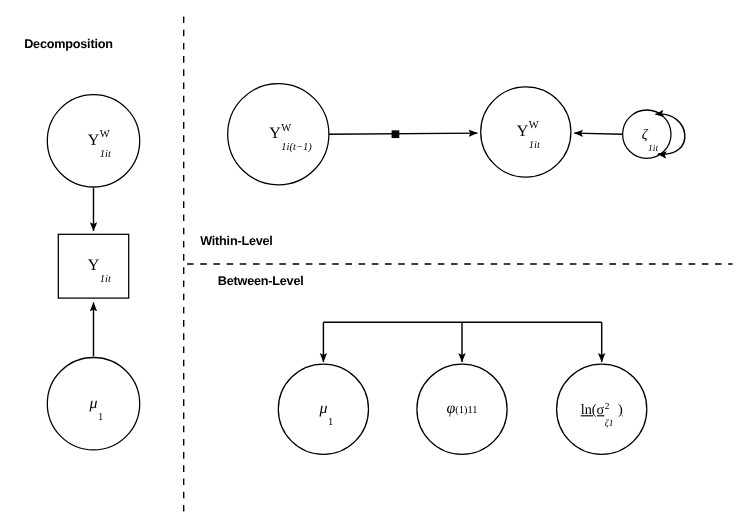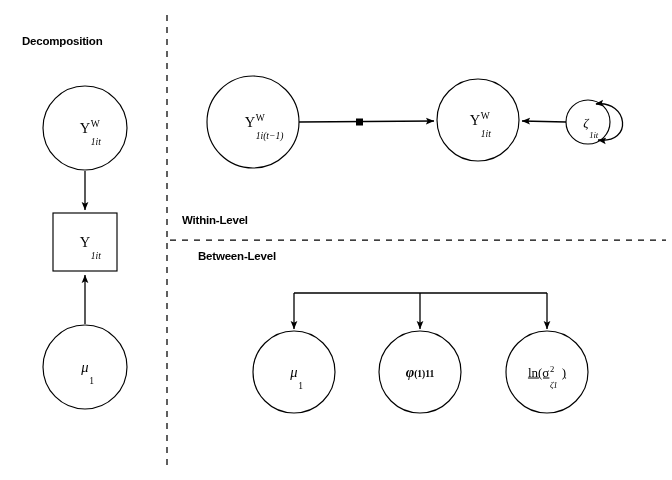--- a/index.html
+++ b/index.html
@@ -174,21 +174,21 @@
   </div>
 
   <div class="node-label" style="left:586px; top:122px; font-size:13px;">
     <span class="gk">ζ</span><span class="supsub"><span class="s-dn it">1it</span></span>
   </div>
 
   <div class="node-label" style="left:294px; top:372px;">
     <span class="gk">μ</span><span class="supsub"><span class="s-dn">1</span></span>
   </div>
 
-  <div class="node-label" style="left:420px; top:372px;font-weight:bold;">
+  <div class="node-label" style="left:420px; top:372px;">
     <span class="gk">φ</span><span class="pad-small">(1)11</span>
   </div>
 
   <div class="node-label" style="left:547px; top:372px; font-size:13px;text-decoration:underline;">
     <span>ln(σ</span><span class="supsub"><span class="s-up">2</span><span class="s-dn gk">ζ1</span></span><span style="display:inline-block;width:0.95em;"></span><span>)</span>
   </div>
 
 </div>
 
 </body></html>

